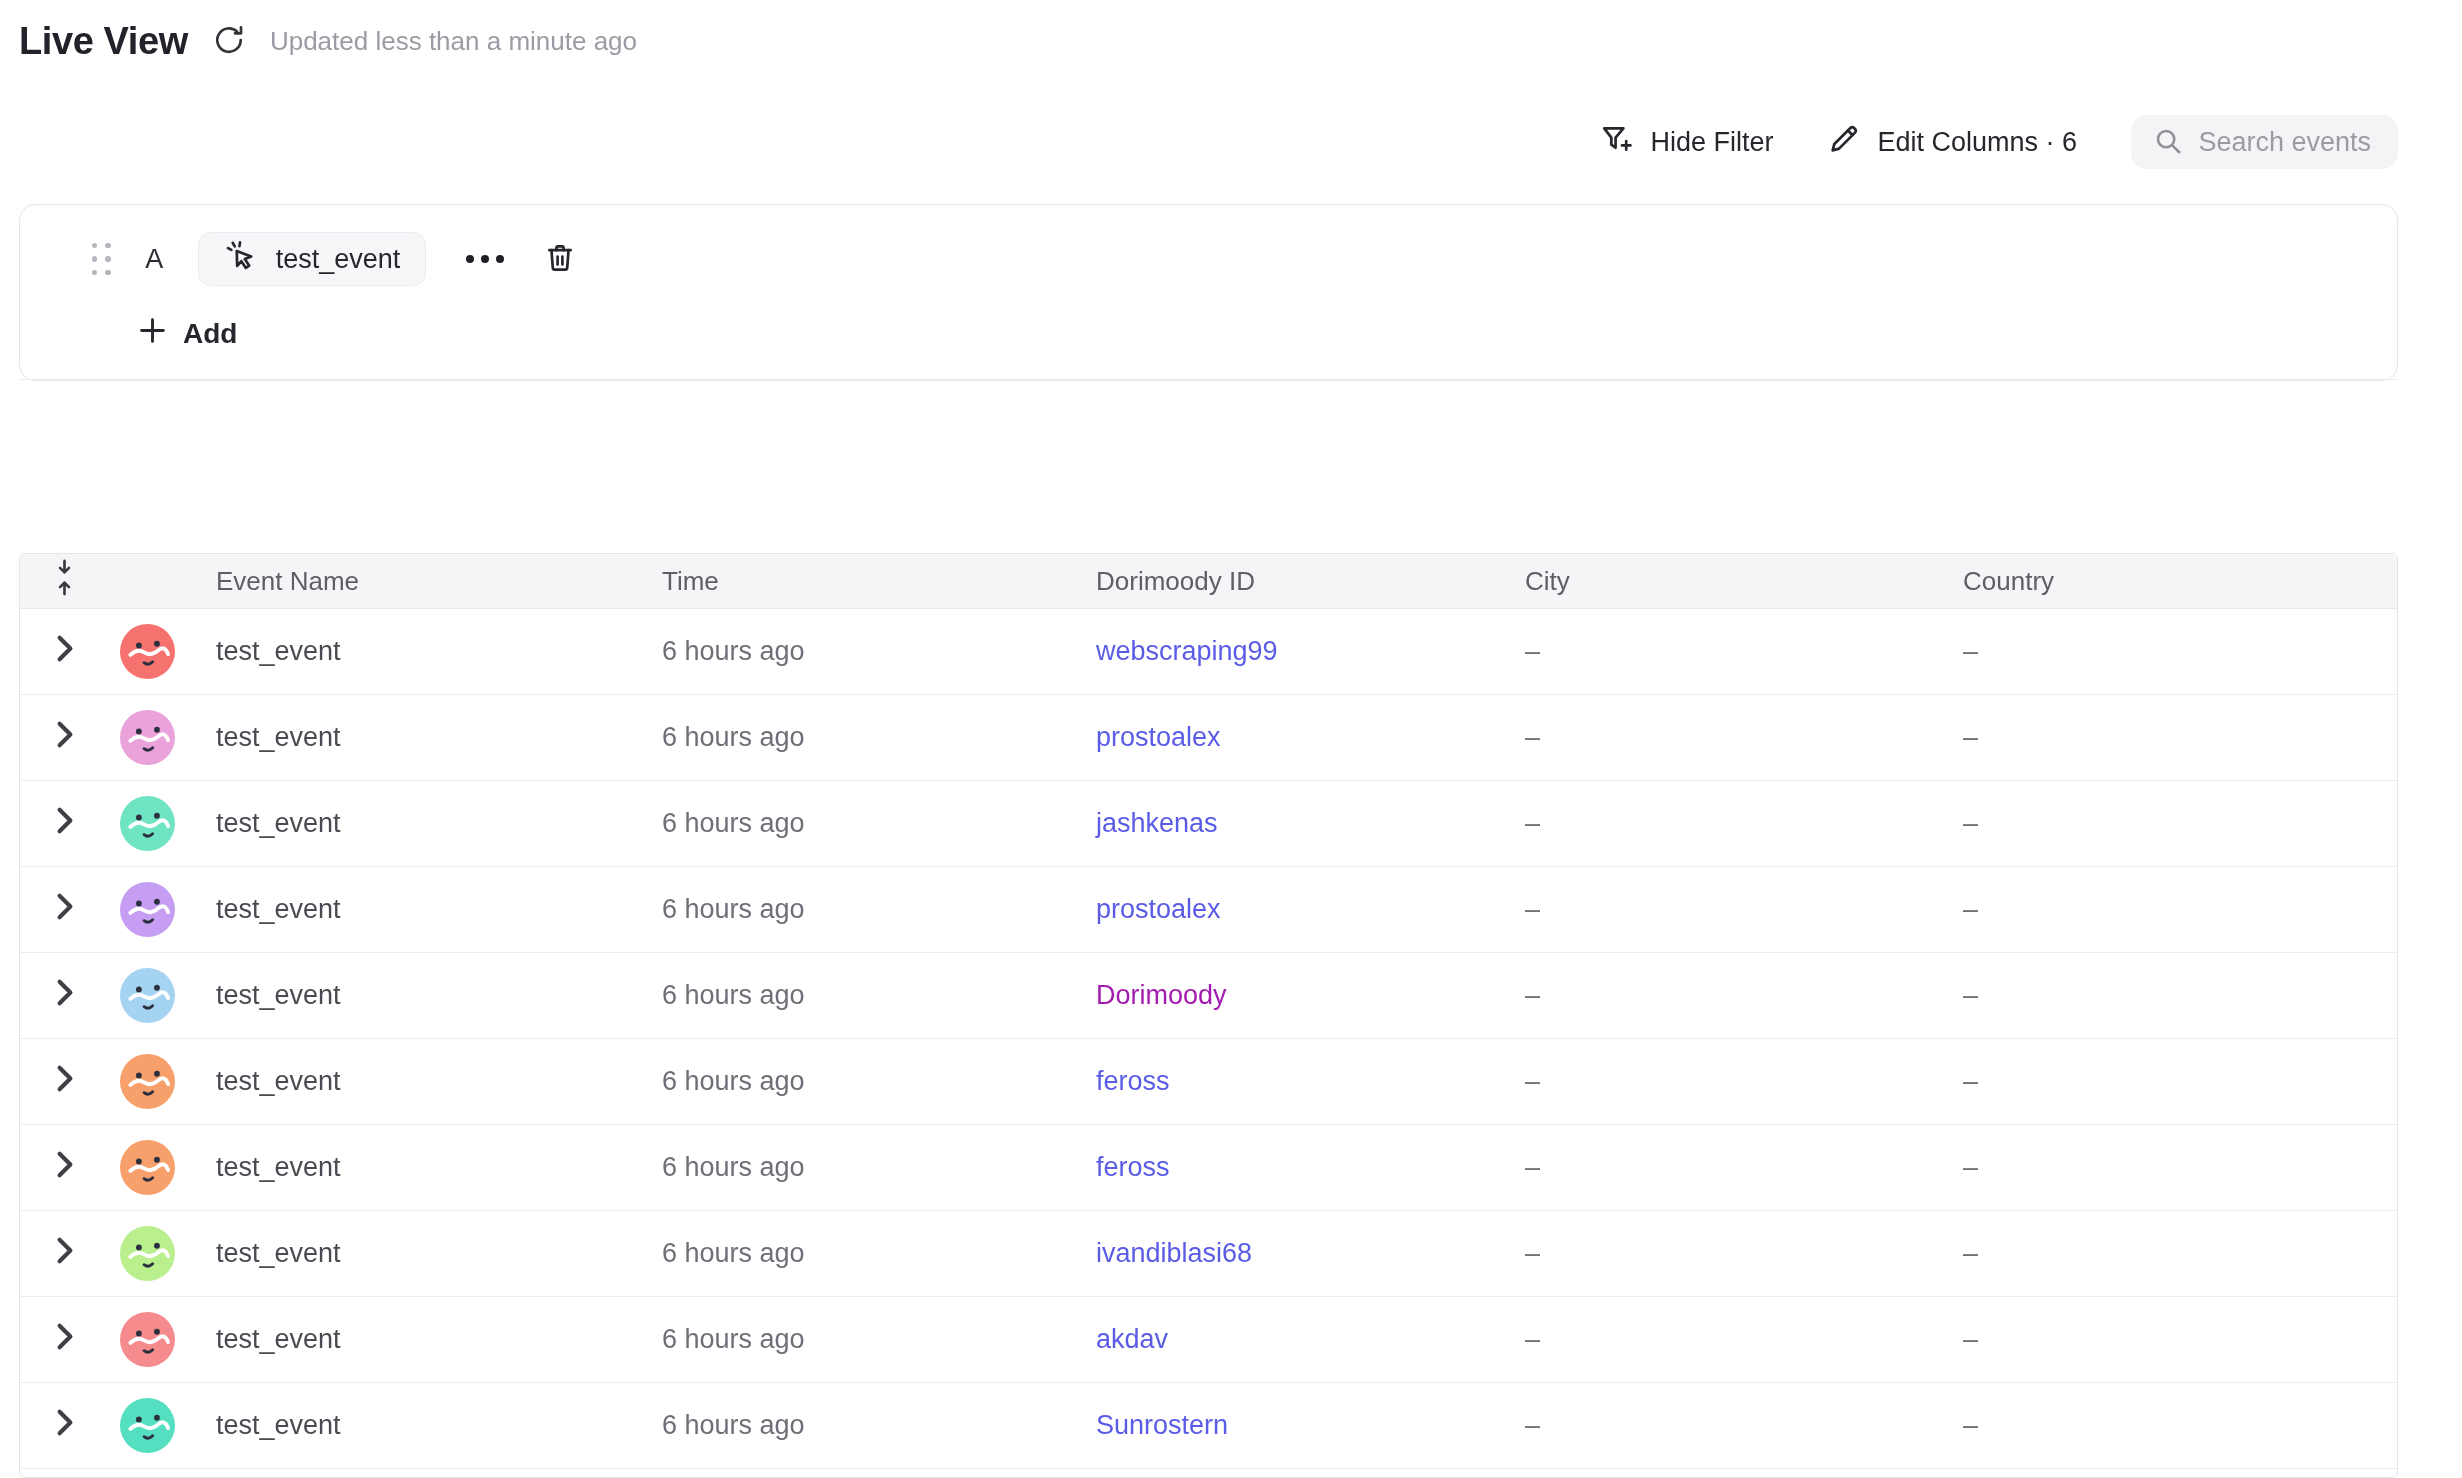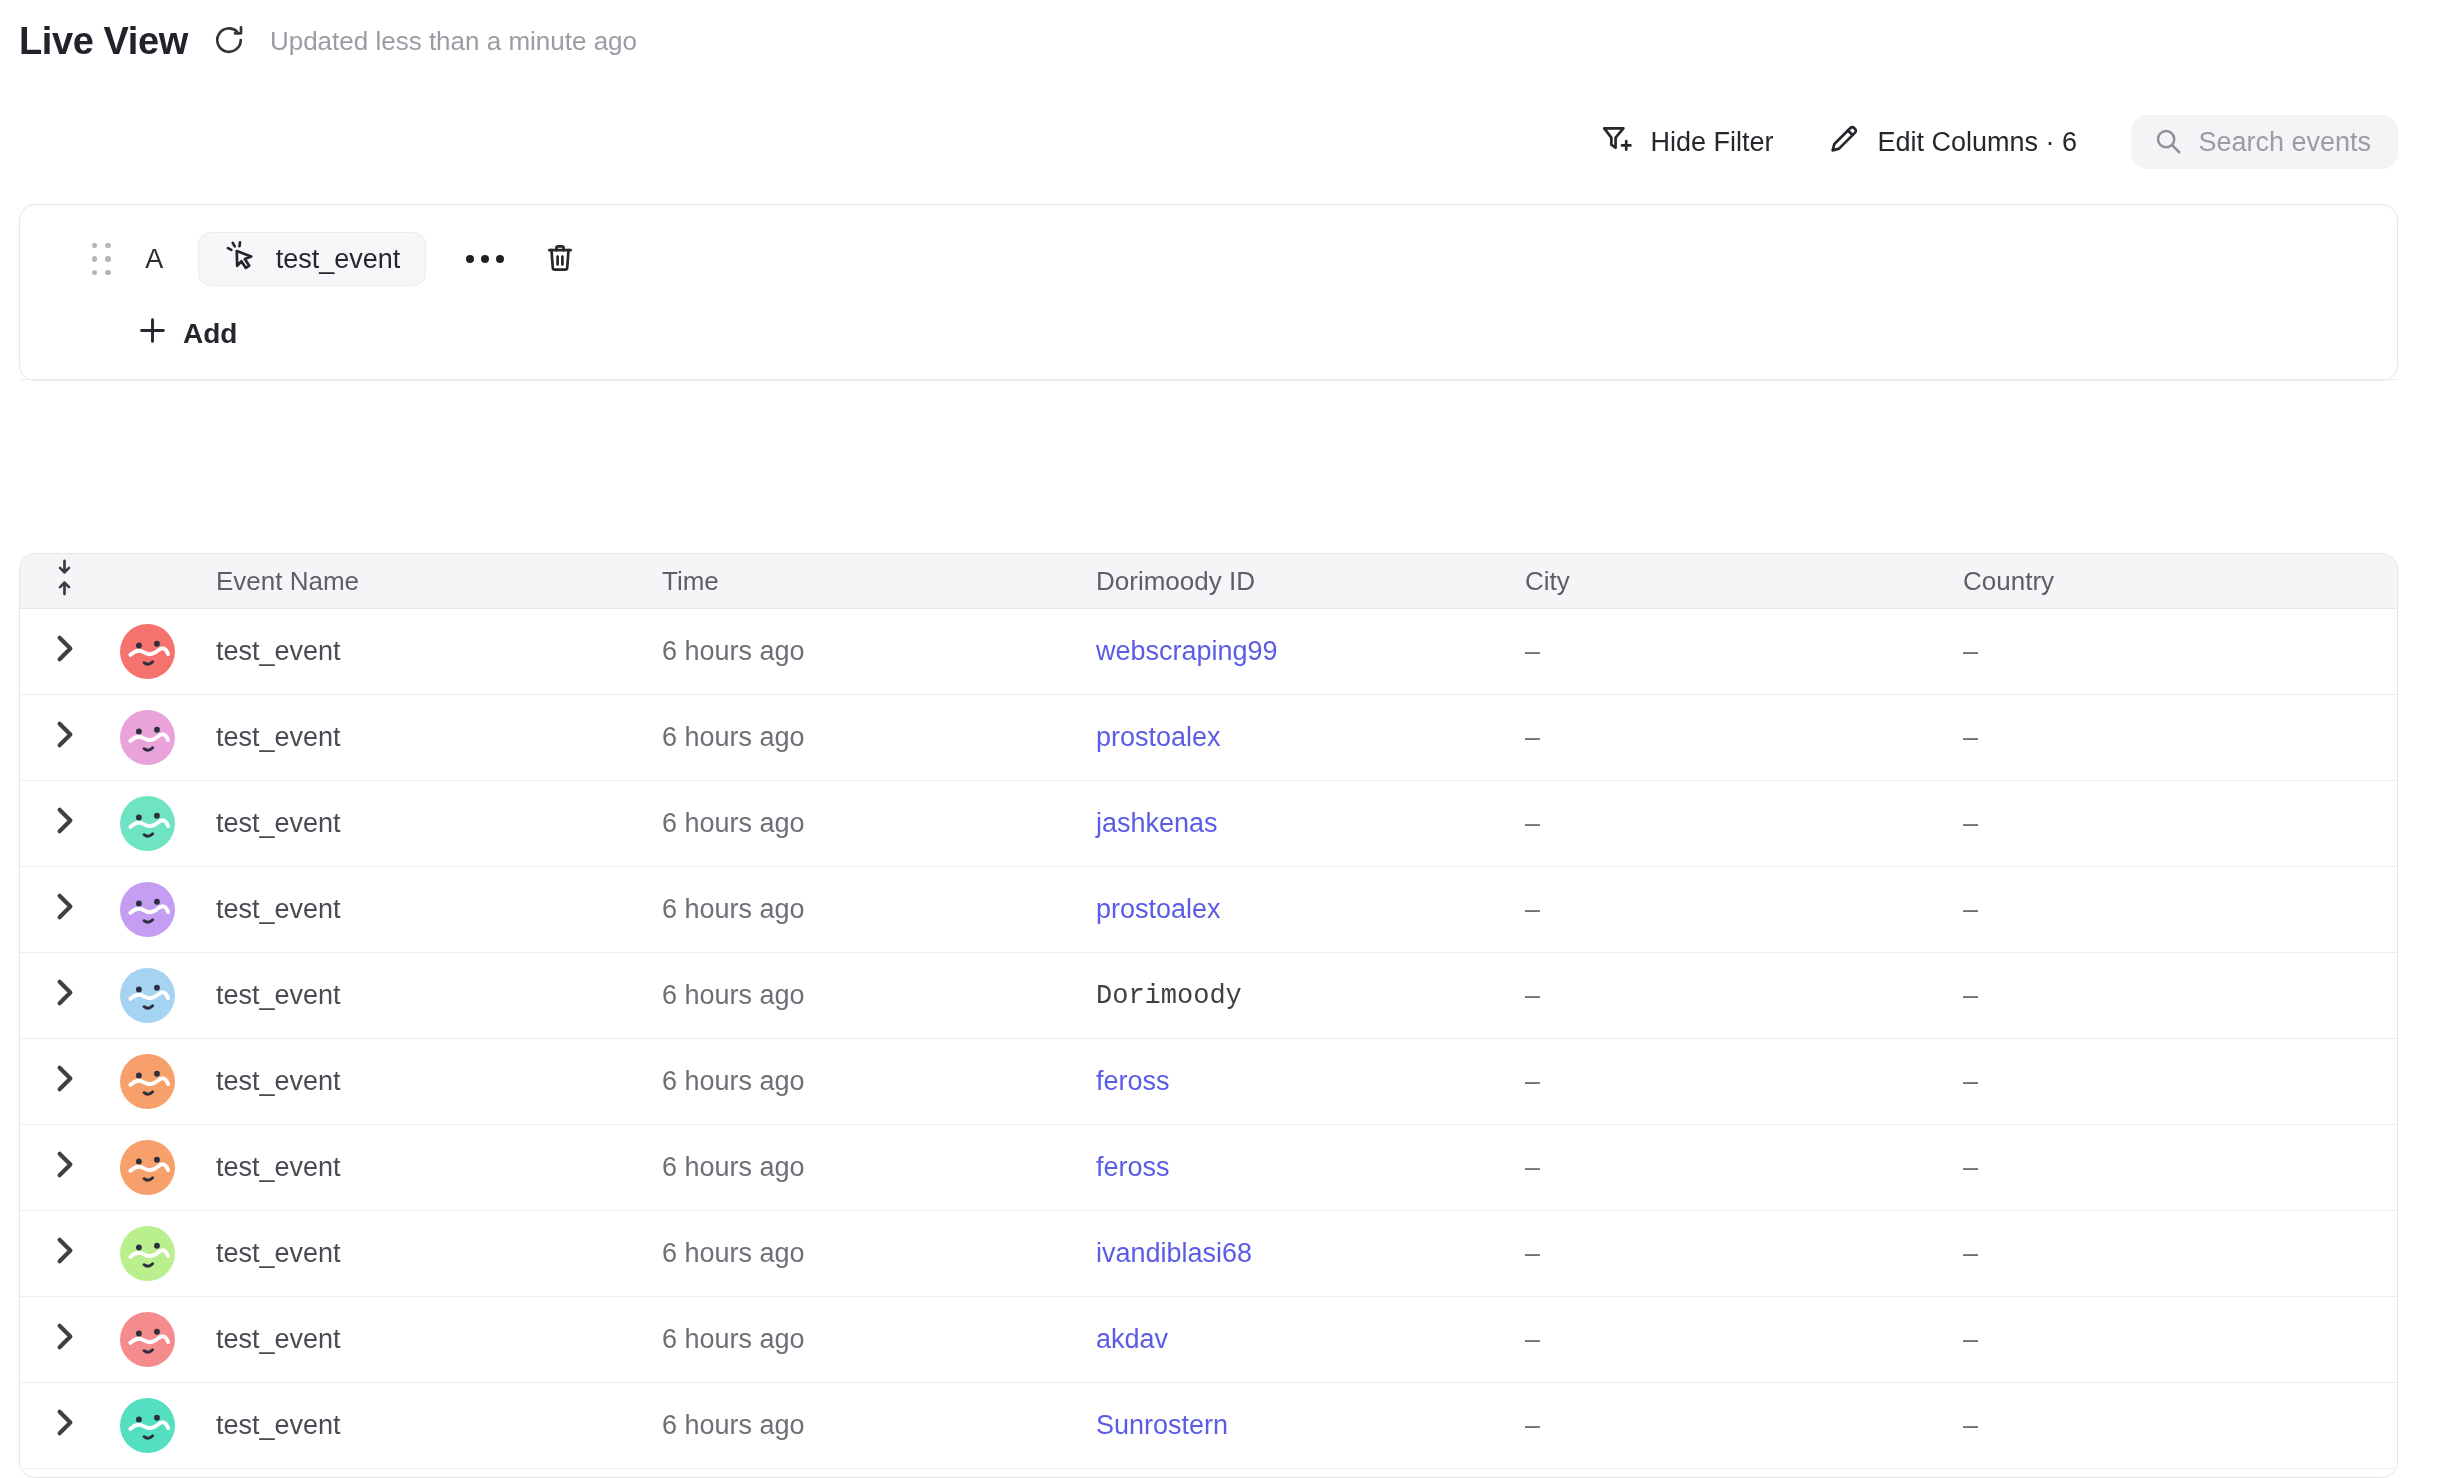--- a/index.html
+++ b/index.html
@@ -87,21 +87,21 @@
 
   .qb-divider { border-top: 1.8px solid #ececf0; }
   .filters-row {
     display: flex; align-items: center; justify-content: space-between;
     padding: 21.5px 36px 23px 34px; cursor: pointer;
   }
 
   
   .events-table {
     position: absolute; left: 19px; top: 553px; width: 2379px; height: 925px;
-    border: 1.8px solid #e5e5e9; border-radius: 16px;
+    border: 1.8px solid #e5e5e9; border-radius: 6px;
     overflow: hidden; background: #fff;
   }
   .t-grid {
     display: grid;
     grid-template-columns: 89px 77px 446px 434px 429px 438px 1fr;
     align-items: center;
   }
   .t-head {
     height: 55px; background: #f5f5f7;
     border-bottom: 1.8px solid #e8e8ec;
@@ -350,21 +350,21 @@
         <svg width="55" height="55" viewBox="0 0 64 64">
           <circle cx="22" cy="25" r="3.4" fill="#2c2f3d"></circle>
           <circle cx="43" cy="23" r="3.4" fill="#2c2f3d"></circle>
           <path d="M12 36 Q20 28 28 33 T44 31 T56 35" stroke="#ffffff" stroke-width="4.5" fill="none" stroke-linecap="round"></path>
           <path d="M28 45 Q33 49 38 44" stroke="#2c2f3d" stroke-width="3.4" fill="none" stroke-linecap="round"></path>
         </svg>
       </div>
     </div>
     <div class="cell event-name">test_event</div>
     <div class="cell time-cell">6 hours ago</div>
-    <div class="cell link-cell" style="color: #404040; font-family: Liberation Mono, monospace;">Dorimoody</div>
+    <div class="cell link-cell" style="color: #a21caf;">Dorimoody</div>
     <div class="cell dash-cell">–</div>
     <div class="cell dash-cell">–</div>
   </div>
 
   <div class="t-grid t-row">
     <div class="expand-btn">
       <span>
         <svg width="18" height="29" viewBox="0 0 10 16" fill="none" stroke="#3f4046" stroke-width="2.3" stroke-linecap="round" stroke-linejoin="round">
           <path d="M2 2l6 6-6 6"></path>
         </svg>

